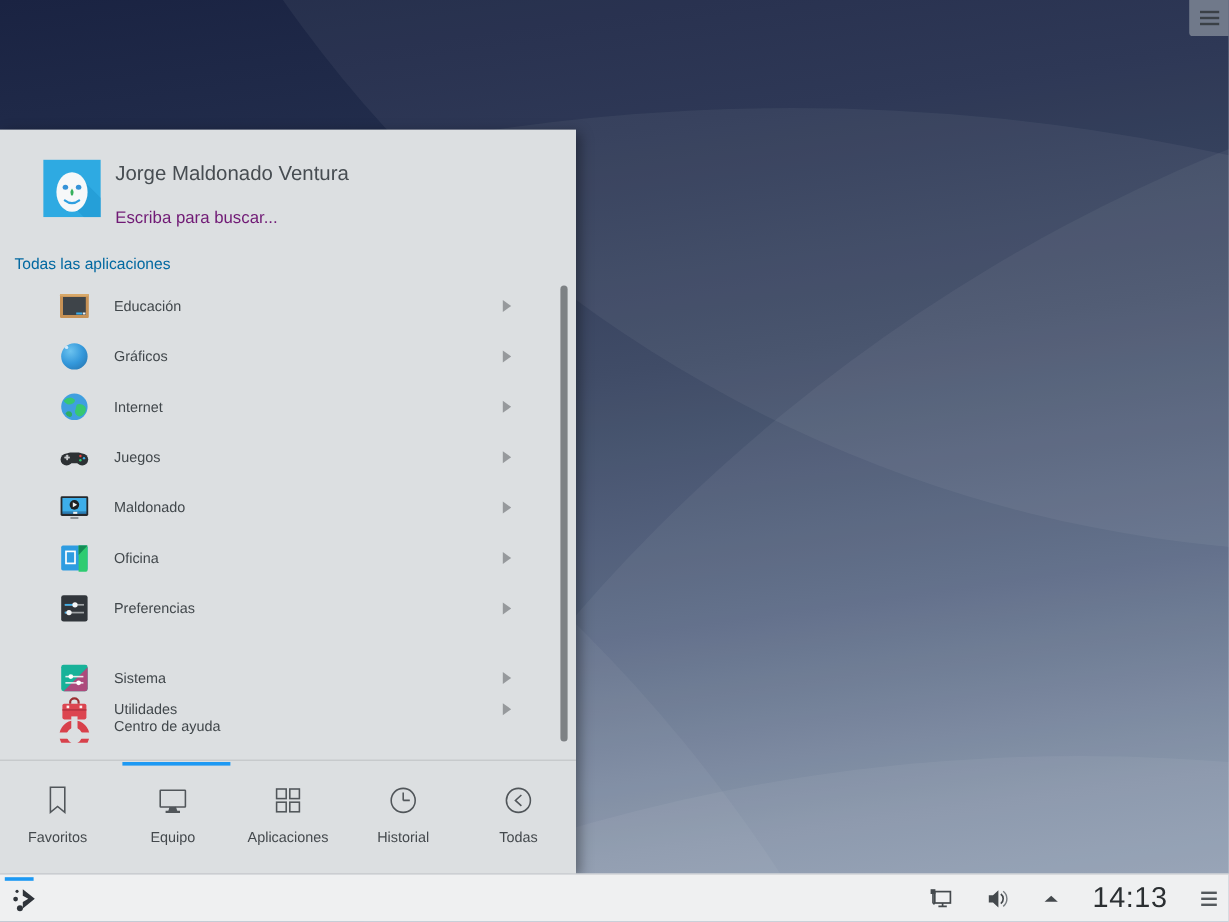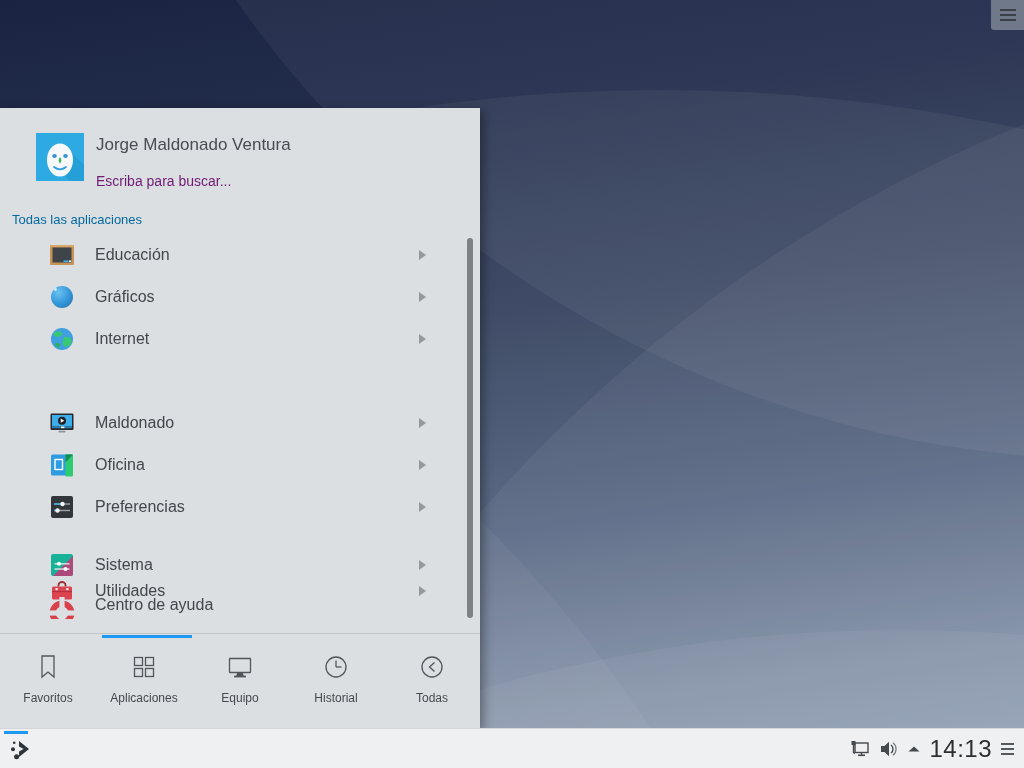--- a/index.html
+++ b/index.html
@@ -22,42 +22,42 @@
     background:#dcdfe1; box-shadow:3px 3px 10px rgba(0,0,0,.38); }
   .kick-header { position:absolute; left:0; top:0; width:100%; height:118px;text-align:right; }
   .avatar { position:absolute; left:36px; top:25px; width:48px; height:48px; }
   .user-name { position:absolute; left:96px; top:27px; font-size:17px; color:#474d52; }
   .search-hint { position:absolute; left:96px; top:65px; font-size:14px; color:#701a75; }
   .section-label { position:absolute; left:12px; top:104px; font-size:13px; color:#0369a1; }
 
   .cat-list { position:absolute; left:0; top:126px; width:480px; height:399px; overflow:hidden; }
   .row { position:absolute; left:0; width:480px; height:42px; cursor:default; }
   .cat-icon { position:absolute; left:48px; top:7px; width:28px; height:28px; }
-  .cat-label { position:absolute; left:95px; top:0; line-height:42px; font-size:16px; color:#41474b; }
+  .cat-label { position:absolute; left:95px; top:0; line-height:42px; font-size:12px; color:#41474b; }
   .cat-arrow { position:absolute; right:54px; top:16px; width:0; height:0;
     border-left:7px solid #96999c; border-top:5px solid transparent; border-bottom:5px solid transparent; }
 
   .scrollbar { position:absolute; right:7px; top:130px; width:6px; height:380px;
     background:#7d8184; border-radius:3px; }
 
   .kick-divider { position:absolute; left:0; top:525px; width:480px; height:1px; background:#c3c5c7; }
   .tab-indicator { position:absolute; left:102px; top:527px; width:90px; height:3px; background:#1d99f3; }
 
   .tabbar { position:absolute; left:0; top:531px; width:480px; height:89px; display:flex; }
   .tab { width:96px; display:flex; flex-direction:column; align-items:center; padding-top:13px; cursor:default; }
   .tab svg { width:30px; height:30px; }
   .tab-label { margin-top:9px; font-size:12px; color:#44494d; }
 
   
   .panel { position:absolute; left:0; bottom:0; width:1024px; height:40px;
     background:#eff0f1; border-top:1px solid #d3d5d7; }
   .launcher-btn { position:absolute; left:4px; top:0; width:36px; height:40px; }
   .launcher-active-bar { position:absolute; left:4px; top:2px; width:24px; height:3px; background:#1d99f3; }
   .launcher-btn svg { position:absolute; left:5px; top:8px; }
-  .tray { position:absolute; right:0; top:0; height:40px; display:flex; align-items:center; gap:6px; padding-right:10px; }
+  .tray { position:absolute; right:0; top:0; height:40px; display:flex; align-items:center; gap:25px; padding-right:10px; }
   .tray svg { display:block; }
   .clock { font-size:24px; color:#2b2f32; letter-spacing:.5px; }
   .panel-burger { display:flex; flex-direction:column; gap:3px; padding-left:3px; }
   .panel-burger i { display:block; width:13px; height:2px; background:#54595d; }
 </style>
 </head>
 <body>
 
 <div class="stage">
 
@@ -128,20 +128,34 @@
         <svg class="cat-icon" viewBox="0 0 28 28">
           <circle cx="14" cy="14" r="11" fill="#3f9fe0"></circle>
           <path d="M5 9 q4 -4 8 -2 q3 1.5 0 4 q-4 2 -6 0 q-1.5 -1 -2 -2z" fill="#37c871"></path>
           <path d="M16 12 q5 -1 7 2 q1.5 3 -1 6 q-3 3.5 -6 1 q-2.5 -2.5 -1 -5 q0.5 -2.5 1 -4z" fill="#37c871"></path>
           <path d="M8 18 q3 -1 4 1.5 q0.5 2.5 -2 3 q-2.5 -1 -3.5 -3z" fill="#2eae62"></path>
         </svg>
         <span class="cat-label">Internet</span>
         <span class="cat-arrow"></span>
       </div>
 
+      <div class="row" style="top:126px">
+        <svg class="cat-icon" viewBox="0 0 28 28">
+          <circle cx="7.5" cy="16" r="5" fill="#2d3134"></circle>
+          <circle cx="20.5" cy="16" r="5" fill="#2d3134"></circle>
+          <rect x="6" y="10" width="16" height="9" rx="4.5" fill="#2d3134"></rect>
+          <rect x="5.6" y="13.5" width="4.6" height="1.5" rx="0.4" fill="#caccce"></rect>
+          <rect x="7.2" y="12" width="1.5" height="4.6" rx="0.4" fill="#caccce"></rect>
+          <circle cx="19" cy="13" r="1" fill="#e8423f"></circle>
+          <circle cx="22" cy="14.8" r="1" fill="#3daee9"></circle>
+          <circle cx="19" cy="16.6" r="1" fill="#2ecc71"></circle>
+        </svg>
+        <span class="cat-label">Juegos</span>
+        <span class="cat-arrow"></span>
+      </div>
 
       <div class="row" style="top:168px">
         <svg class="cat-icon" viewBox="0 0 28 28">
           <rect x="2.5" y="4.5" width="23" height="16.5" rx="1.2" fill="#26292c"></rect>
           <rect x="4" y="6" width="20" height="11.5" fill="#3daee9"></rect>
           <circle cx="14" cy="11.7" r="4" fill="#1d2023"></circle>
           <polygon points="12.7,9.6 16.3,11.7 12.7,13.8" fill="#f2f4f5"></polygon>
           <rect x="4" y="17.5" width="20" height="1.7" fill="#2a7fb8"></rect>
           <rect x="13" y="17.5" width="3.4" height="1.7" fill="#eef1f2"></rect>
           <rect x="10.5" y="21.8" width="7" height="1.7" rx="0.8" fill="#8f9396"></rect>
@@ -219,35 +233,35 @@
 
       <div class="tab">
         <svg viewBox="0 0 30 30" fill="none" stroke="#51565a" stroke-width="1.3">
           <path d="M9 4 h12 v21 l-6 -5 l-6 5 z"></path>
         </svg>
         <span class="tab-label">Favoritos</span>
       </div>
 
       <div class="tab">
         <svg viewBox="0 0 30 30" fill="none" stroke="#51565a" stroke-width="1.3">
+          <rect x="4.5" y="6.5" width="21" height="14" rx="0.5"></rect>
+          <path d="M13 20.5 l-1 3 h6 l-1 -3" fill="#51565a"></path>
+          <line x1="9" y1="24.5" x2="21" y2="24.5" stroke-width="1.8"></line>
+        </svg>
+        <span class="tab-label">Equipo</span>
+      </div>
+
+      <div class="tab">
+        <svg viewBox="0 0 30 30" fill="none" stroke="#51565a" stroke-width="1.3">
           <rect x="5.5" y="5.5" width="8" height="8"></rect>
           <rect x="16.5" y="5.5" width="8" height="8"></rect>
           <rect x="5.5" y="16.5" width="8" height="8"></rect>
           <rect x="16.5" y="16.5" width="8" height="8"></rect>
         </svg>
         <span class="tab-label">Aplicaciones</span>
-      </div>
-
-      <div class="tab">
-        <svg viewBox="0 0 30 30" fill="none" stroke="#51565a" stroke-width="1.3">
-          <rect x="4.5" y="6.5" width="21" height="14" rx="0.5"></rect>
-          <path d="M13 20.5 l-1 3 h6 l-1 -3" fill="#51565a"></path>
-          <line x1="9" y1="24.5" x2="21" y2="24.5" stroke-width="1.8"></line>
-        </svg>
-        <span class="tab-label">Equipo</span>
       </div>
 
       <div class="tab">
         <svg viewBox="0 0 30 30" fill="none" stroke="#51565a" stroke-width="1.3">
           <circle cx="15" cy="15" r="10"></circle>
           <line x1="15" y1="15" x2="15" y2="8.5"></line>
           <line x1="15" y1="15" x2="20.5" y2="15"></line>
         </svg>
         <span class="tab-label">Historial</span>
       </div>

